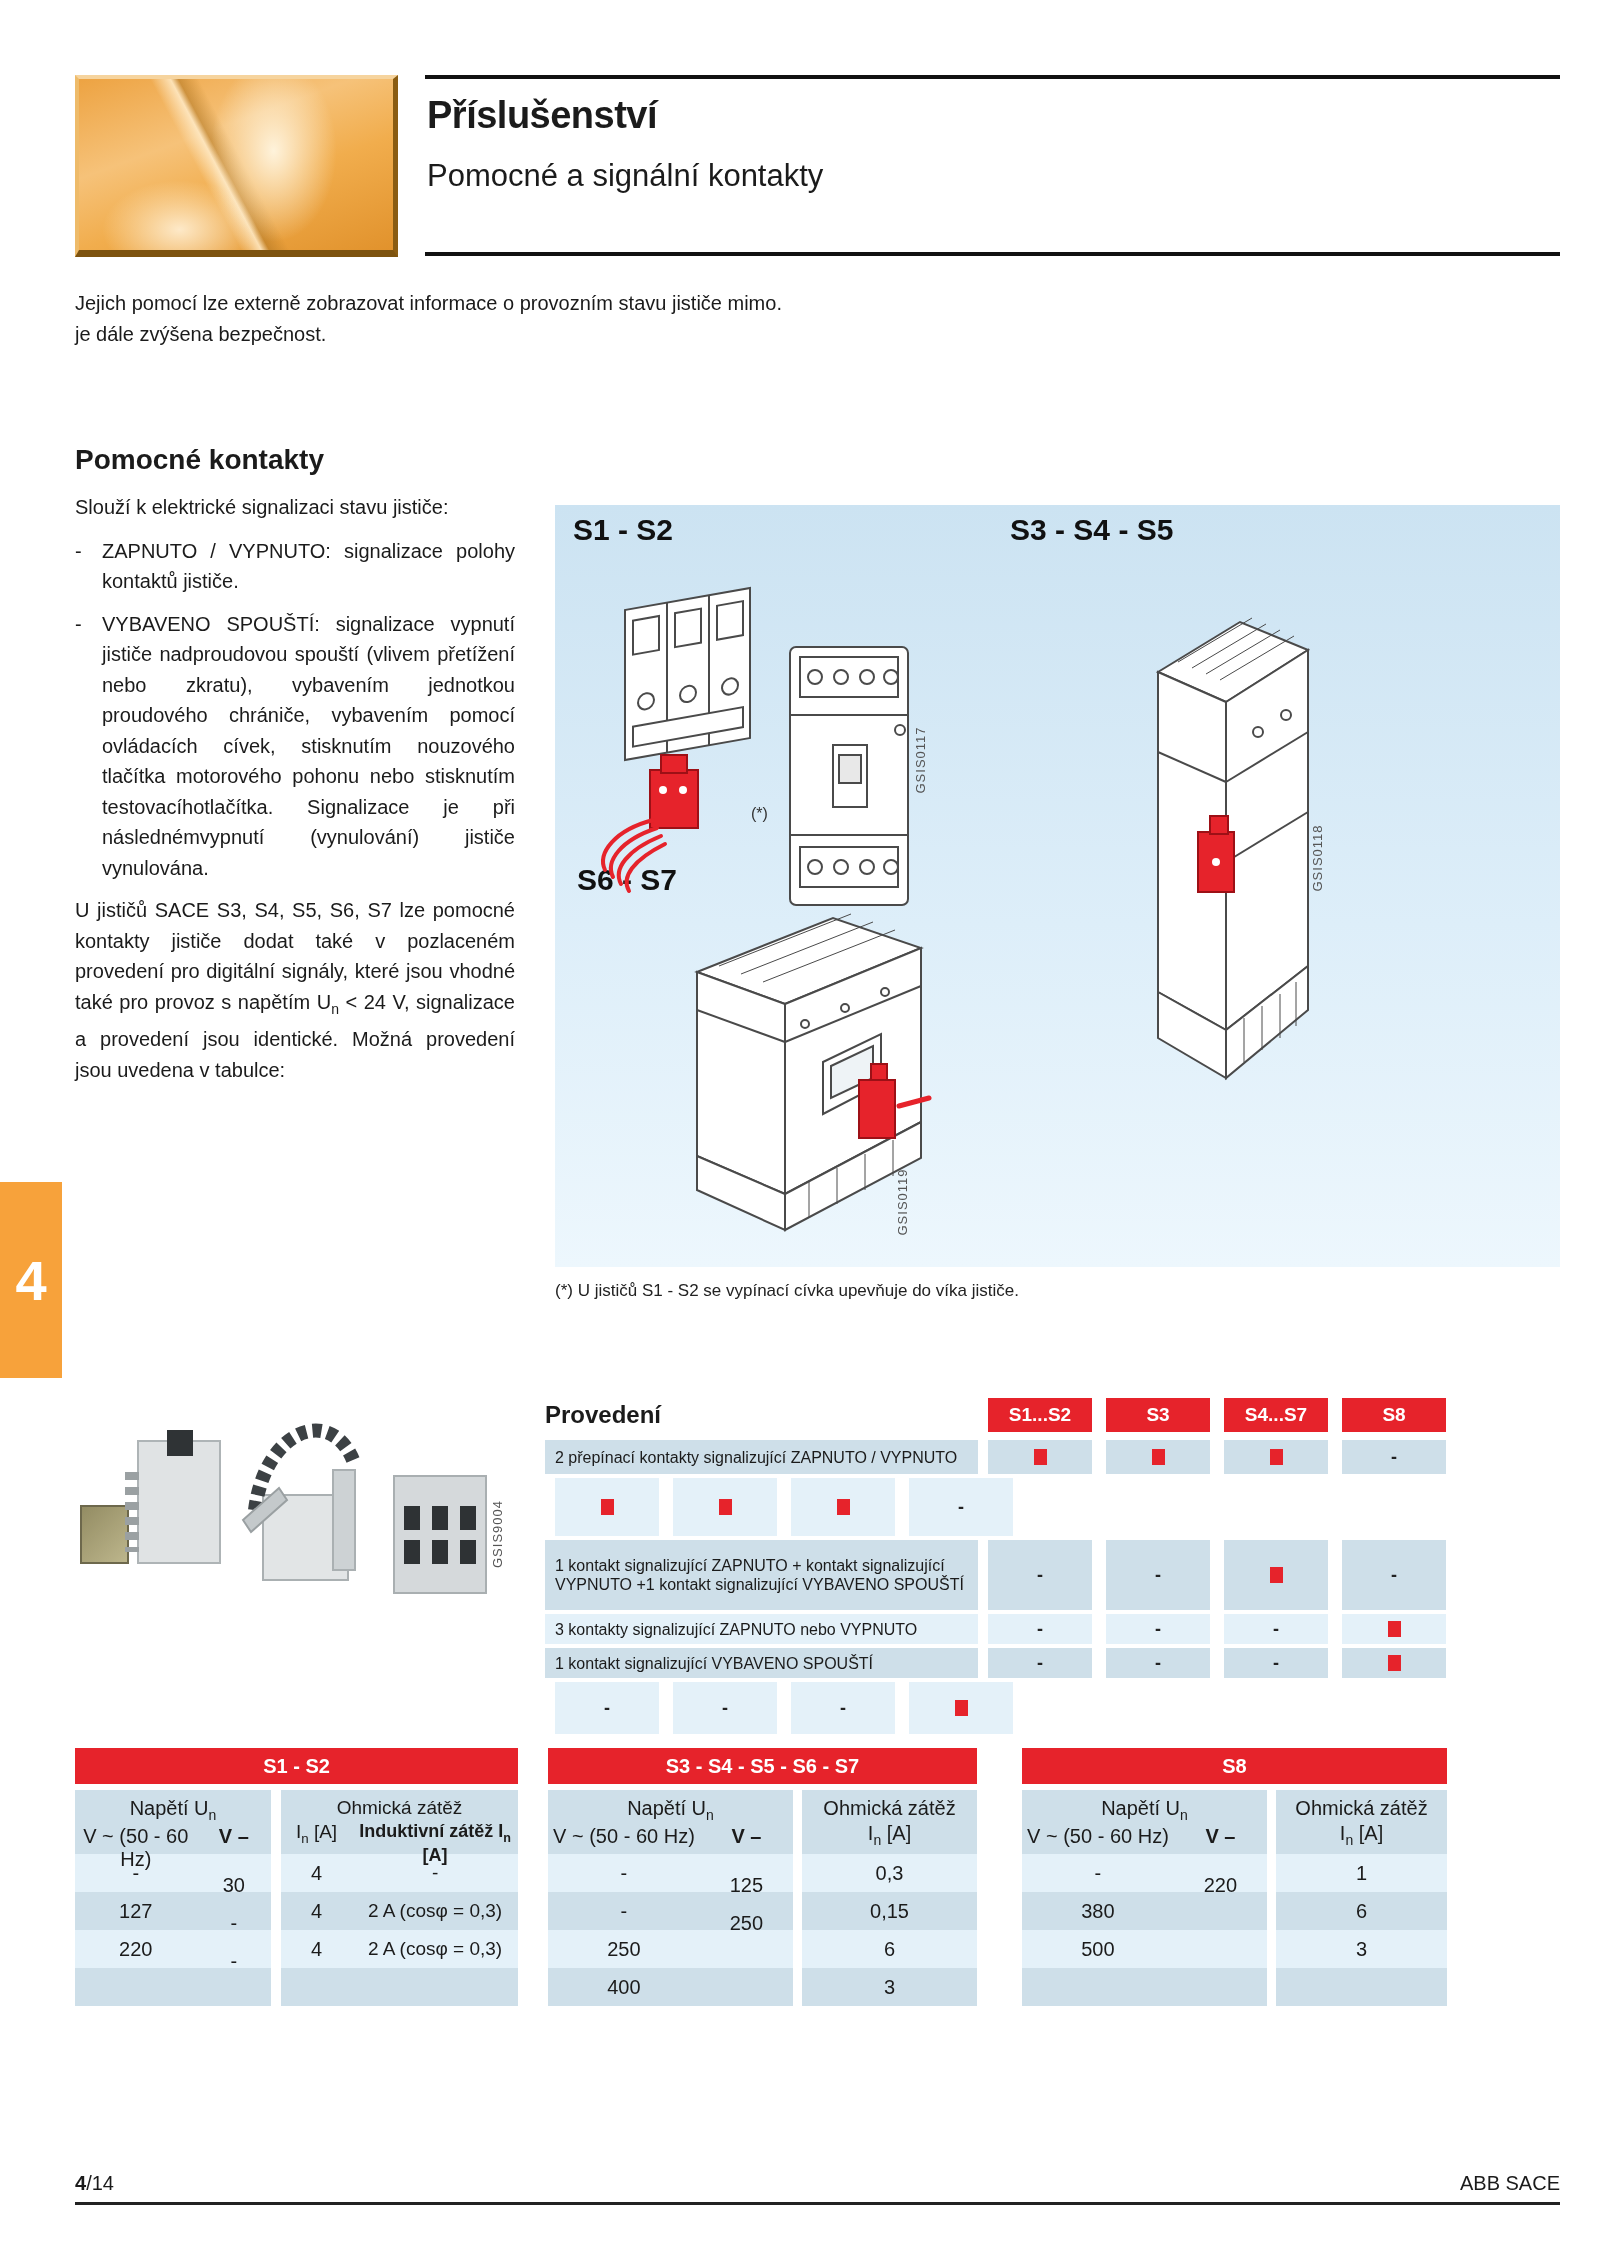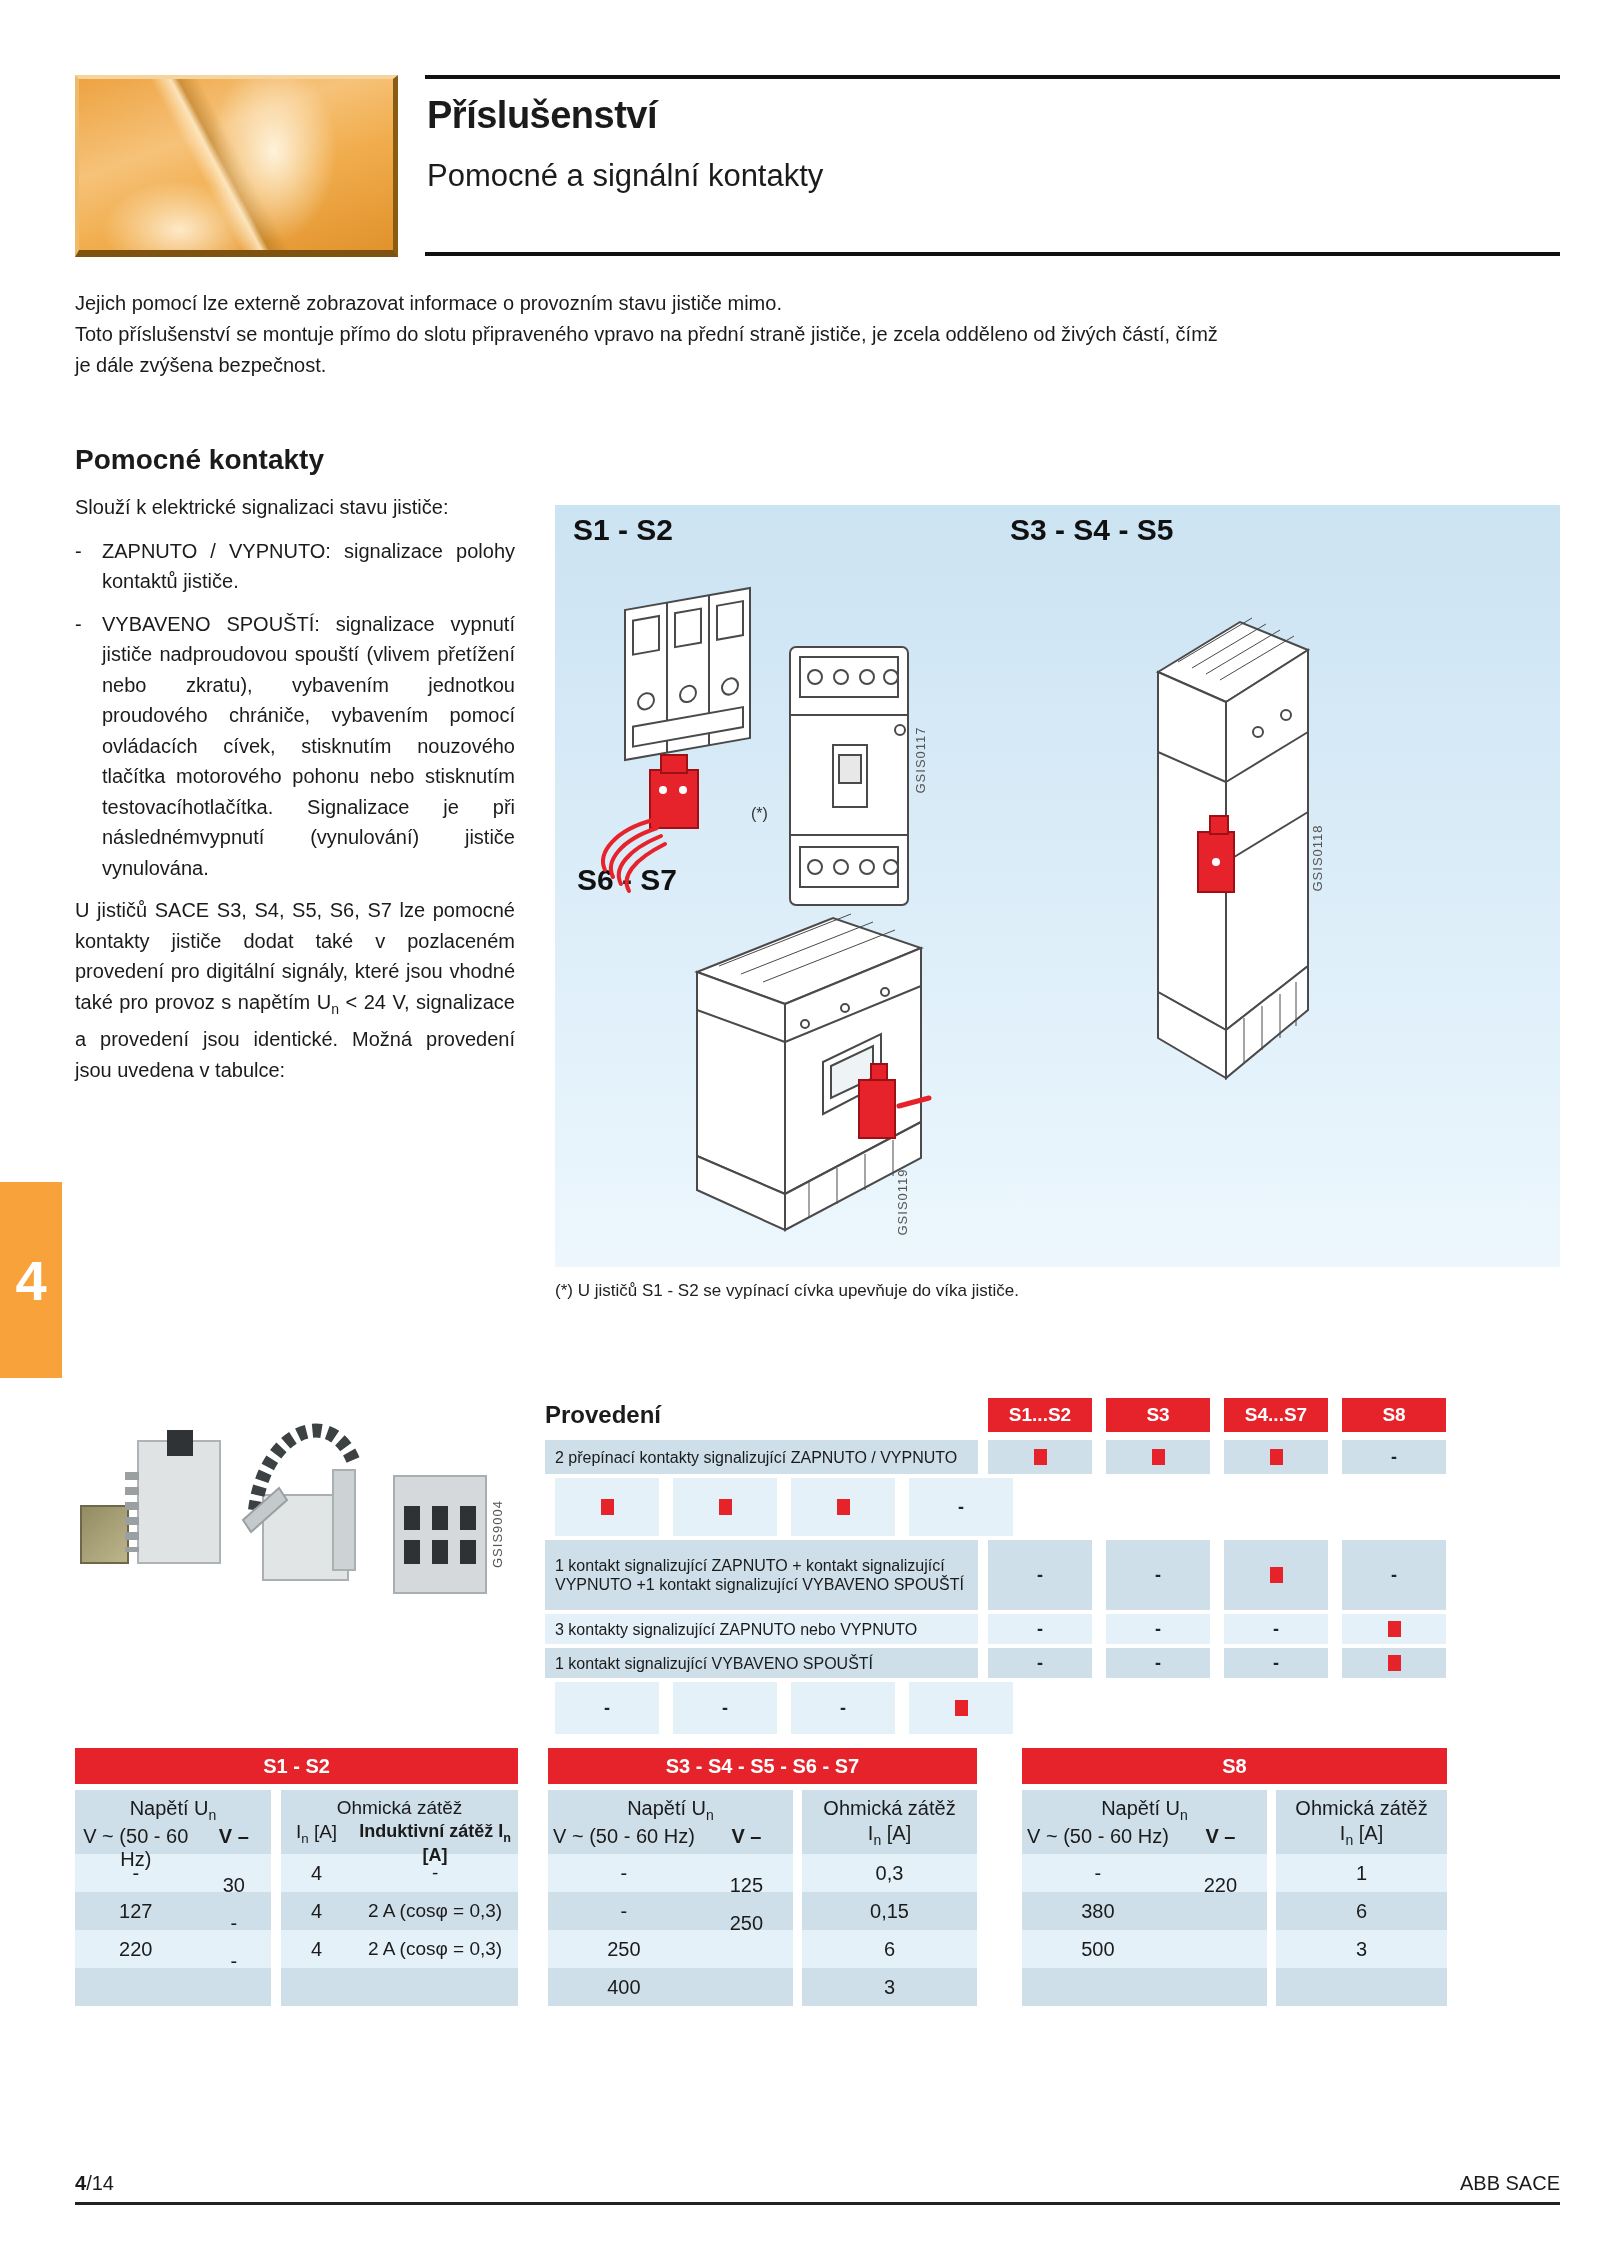--- a/index.html
+++ b/index.html
@@ -121,21 +121,20 @@
 <div class="page">
 
   <div class="abs hphoto"></div>
   <div class="abs rule" style="top:75px"></div>
   <div class="abs h-title">Příslušenství</div>
   <div class="abs h-sub">Pomocné a signální kontakty</div>
   <div class="abs rule" style="top:252px"></div>
 
   <div class="abs intro">
     <p>Jejich pomocí lze externě zobrazovat informace o provozním stavu jističe mimo.</p>
-    <p>Toto příslušenství se montuje přímo do slotu připraveného vpravo na přední straně jističe, je zcela odděleno od živých částí, čímž</p>
     <p>je dále zvýšena bezpečnost.</p>
   </div>
 
   <div class="abs sec-title">Pomocné kontakty</div>
 
   <div class="abs leftcol">
     <p class="lead">Slouží k elektrické signalizaci stavu jističe:</p>
     <div id="bullets">
         <div class="bullet">
           <span class="bmark">-</span>

